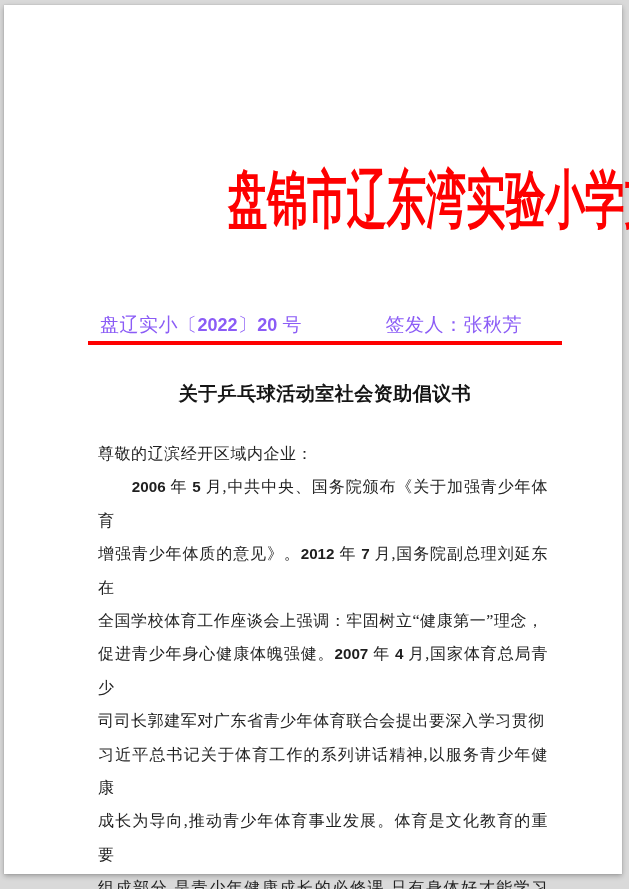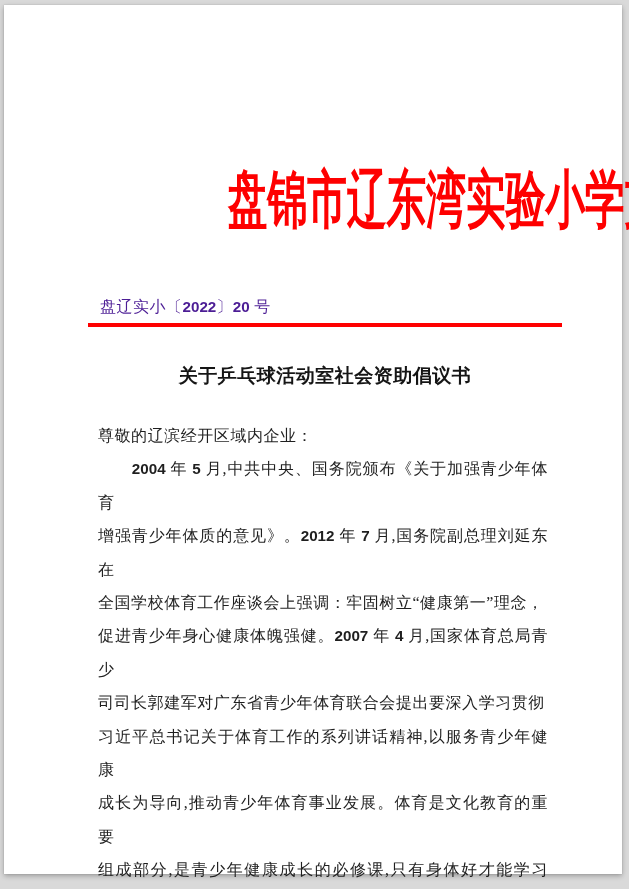--- a/index.html
+++ b/index.html
@@ -42,25 +42,25 @@
   }
   .red-header .squeeze {
     display: inline-block;
     transform: scaleX(0.63);
     transform-origin: 50% 50%;
   }
   .doc-line {
     display: flex;
     justify-content: space-between;
     align-items: baseline;
-    margin-top: 54px;
+    margin-top: 72px;
     padding: 0 40px 0 12px;
-    font-size: 16px;
+    font-size: 19px;
     line-height: 20px;
-    color: #4c1d95;
+    color: #8b5cf6;
     letter-spacing: 0.5px;
   }
   .red-rule {
     margin-top: 6px;
     width: 100%;
     height: 4px;
     background: #fe0000;
   }
   .doc-title {
     margin: 36px 0 0 0;
@@ -96,28 +96,29 @@
 <div class="canvas">
   <div class="page">
     <div class="content">
 
       <div class="red-header">
         <span class="squeeze">盘锦市辽东湾实验小学文件</span>
       </div>
 
       <div class="doc-line">
         <span>盘辽实小〔<span class="num">2022</span>〕<span class="num">20</span> 号</span>
+        <span>签发人：张秋芳</span>
       </div>
 
       <div class="red-rule"></div>
 
       <h1 class="doc-title">关于乒乓球活动室社会资助倡议书</h1>
 
       <div class="body-text">尊敬的辽滨经开区域内企业：
-　　<span class="num">2004</span> 年 <span class="num">5</span> 月,中共中央、国务院颁布《关于加强青少年体育
+　　<span class="num">2006</span> 年 <span class="num">5</span> 月,中共中央、国务院颁布《关于加强青少年体育
 增强青少年体质的意见》。<span class="num">2012</span> 年 <span class="num">7</span> 月,国务院副总理刘延东在
 全国学校体育工作座谈会上强调：牢固树立“健康第一”理念，
 促进青少年身心健康体魄强健。<span class="num">2007</span> 年 <span class="num">4</span> 月,国家体育总局青少
 司司长郭建军对广东省青少年体育联合会提出要深入学习贯彻
 习近平总书记关于体育工作的系列讲话精神,以服务青少年健康
 成长为导向,推动青少年体育事业发展。体育是文化教育的重要
 组成部分,是青少年健康成长的必修课,只有身体好才能学习好、
 生活好。乒乓球在我国具有广泛的群众基础,而且易于开展,发挥
 乒乓球运动项目在小学课外活动的多元化功能,对促进体质健</div>
 

